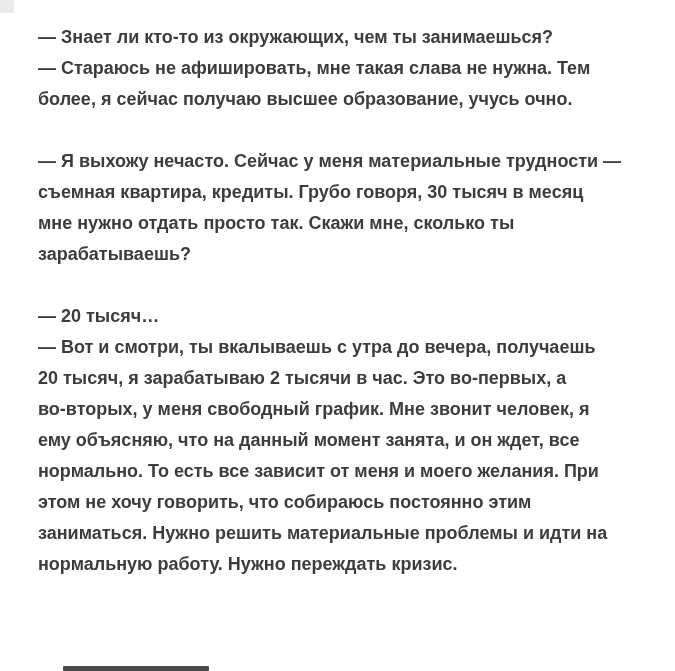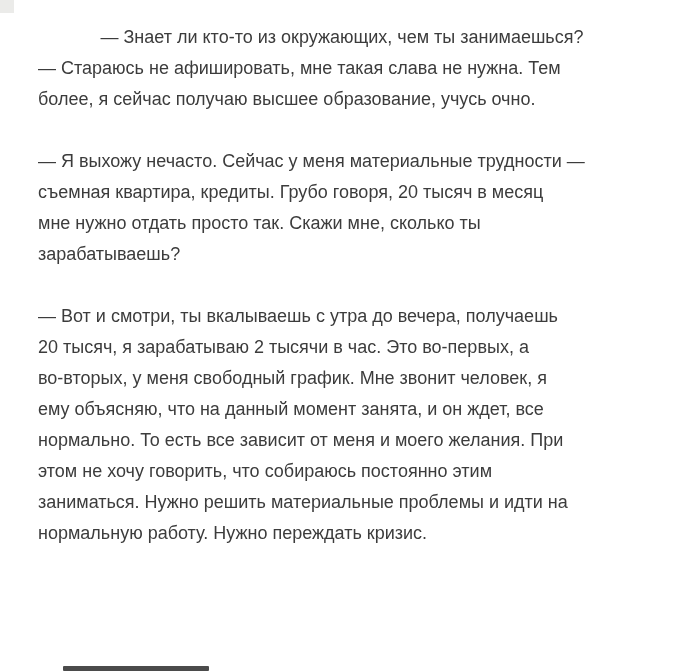--- a/index.html
+++ b/index.html
@@ -20,26 +20,25 @@
     left: 38px;
     width: 608px;
     color: #3c3c3c;
     font-size: 18px;
     line-height: 31px;
   }
   .qa-block {
     margin: 0 0 31px 0;
   }
   .question {
-    font-weight: normal;
+    font-weight: bold;
     white-space: pre-line;
-    text-align: center;
   }
   .answer {
-    font-weight: normal;
+    font-weight: bold;
     white-space: pre-line;
   }
   .corner-fragment {
     position: absolute;
     top: 0;
     left: 0;
     width: 14px;
     height: 13px;
     background: #ebebe9;
   }
@@ -61,26 +60,27 @@
 <div class="content">
 
   <div class="qa-block">
     <div class="question">— Знает ли кто-то из окружающих, чем ты занимаешься?</div>
     <div class="answer">— Стараюсь не афишировать, мне такая слава не нужна. Тем
 более, я сейчас получаю высшее образование, учусь очно.</div>
   </div>
 
   <div class="qa-block">
     <div class="answer">— Я выхожу нечасто. Сейчас у меня материальные трудности —
-съемная квартира, кредиты. Грубо говоря, 20 тысяч в месяц
+съемная квартира, кредиты. Грубо говоря, 30 тысяч в месяц
 мне нужно отдать просто так. Скажи мне, сколько ты
 зарабатываешь?</div>
   </div>
 
   <div class="qa-block">
+    <div class="question">— 20 тысяч…</div>
     <div class="answer">— Вот и смотри, ты вкалываешь с утра до вечера, получаешь
 20 тысяч, я зарабатываю 2 тысячи в час. Это во-первых, а
 во-вторых, у меня свободный график. Мне звонит человек, я
 ему объясняю, что на данный момент занята, и он ждет, все
 нормально. То есть все зависит от меня и моего желания. При
 этом не хочу говорить, что собираюсь постоянно этим
 заниматься. Нужно решить материальные проблемы и идти на
 нормальную работу. Нужно переждать кризис.</div>
   </div>
 

